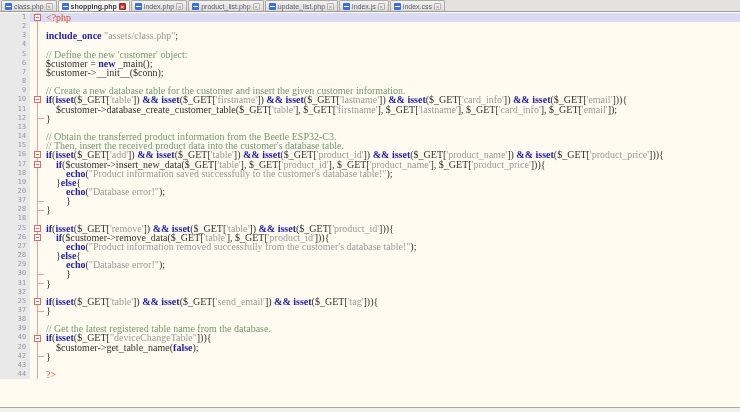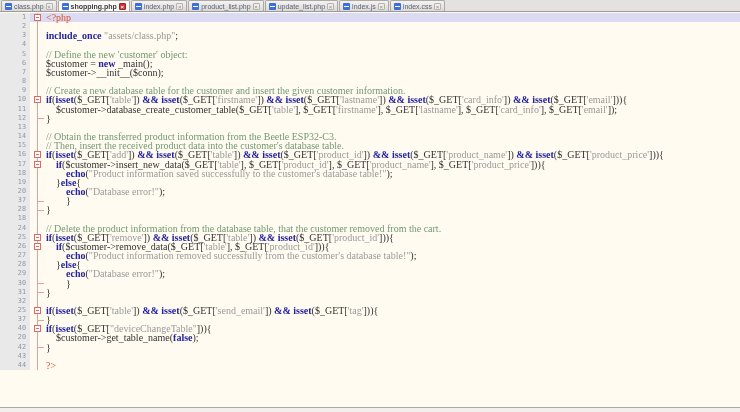--- a/index.html
+++ b/index.html
@@ -244,27 +244,20 @@
         <div class="code"><span class="tok-plain">}</span></div>
       </div>
       <div class="row">
         <div class="num">18</div>
         <div class="fold">
           <span class="vline"></span>
         </div>
         <div class="code"></div>
       </div>
       <div class="row">
-        <div class="num">24</div>
-        <div class="fold">
-          <span class="vline"></span>
-        </div>
-        <div class="code"><span class="tok-com">// Delete the product information from the database table, that the customer removed from the cart.</span></div>
-      </div>
-      <div class="row">
         <div class="num">25</div>
         <div class="fold">
           <span class="vline"></span>
           <span class="fbox"></span>
         </div>
         <div class="code"><span class="tok-kw">if</span><span class="tok-plain">(</span><span class="tok-kw">isset</span><span class="tok-plain">($_GET[</span><span class="tok-str">'remove'</span><span class="tok-plain">]) </span><span class="tok-kw">&amp;&amp;</span><span class="tok-plain"> </span><span class="tok-kw">isset</span><span class="tok-plain">($_GET[</span><span class="tok-str">'table'</span><span class="tok-plain">]) </span><span class="tok-kw">&amp;&amp;</span><span class="tok-plain"> </span><span class="tok-kw">isset</span><span class="tok-plain">($_GET[</span><span class="tok-str">'product_id'</span><span class="tok-plain">])){</span></div>
       </div>
       <div class="row">
         <div class="num">26</div>
         <div class="fold">
@@ -325,20 +318,34 @@
         </div>
         <div class="code"><span class="tok-kw">if</span><span class="tok-plain">(</span><span class="tok-kw">isset</span><span class="tok-plain">($_GET[</span><span class="tok-str">'table'</span><span class="tok-plain">]) </span><span class="tok-kw">&amp;&amp;</span><span class="tok-plain"> </span><span class="tok-kw">isset</span><span class="tok-plain">($_GET[</span><span class="tok-str">'send_email'</span><span class="tok-plain">]) </span><span class="tok-kw">&amp;&amp;</span><span class="tok-plain"> </span><span class="tok-kw">isset</span><span class="tok-plain">($_GET[</span><span class="tok-str">'tag'</span><span class="tok-plain">])){</span></div>
       </div>
       <div class="row">
         <div class="num">37</div>
         <div class="fold">
           <span class="vline"></span>
           <span class="fcorner"></span>
         </div>
         <div class="code"><span class="tok-plain">}</span></div>
+      </div>
+      <div class="row">
+        <div class="num">38</div>
+        <div class="fold">
+          <span class="vline"></span>
+        </div>
+        <div class="code"></div>
+      </div>
+      <div class="row">
+        <div class="num">39</div>
+        <div class="fold">
+          <span class="vline"></span>
+        </div>
+        <div class="code"><span class="tok-com">// Get the latest registered table name from the database.</span></div>
       </div>
       <div class="row">
         <div class="num">40</div>
         <div class="fold">
           <span class="vline"></span>
           <span class="fbox"></span>
         </div>
         <div class="code"><span class="tok-kw">if</span><span class="tok-plain">(</span><span class="tok-kw">isset</span><span class="tok-plain">($_GET[</span><span class="tok-str">"deviceChangeTable"</span><span class="tok-plain">])){</span></div>
       </div>
       <div class="row">

